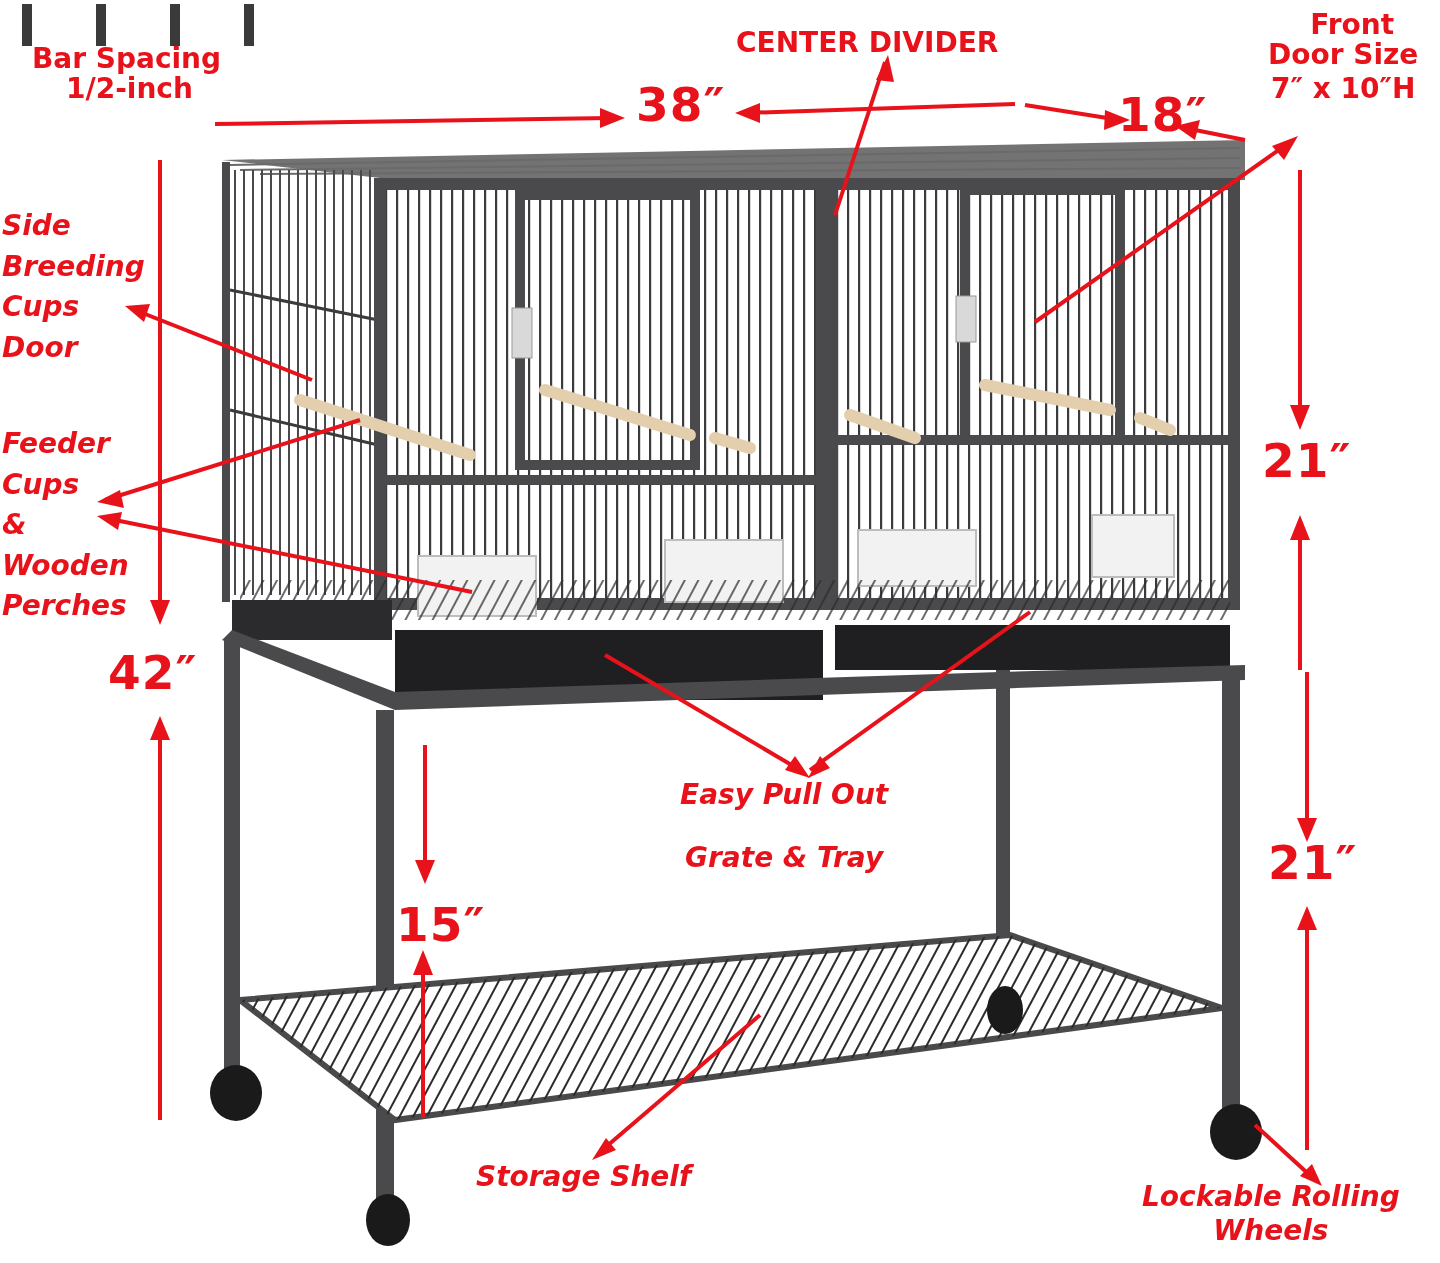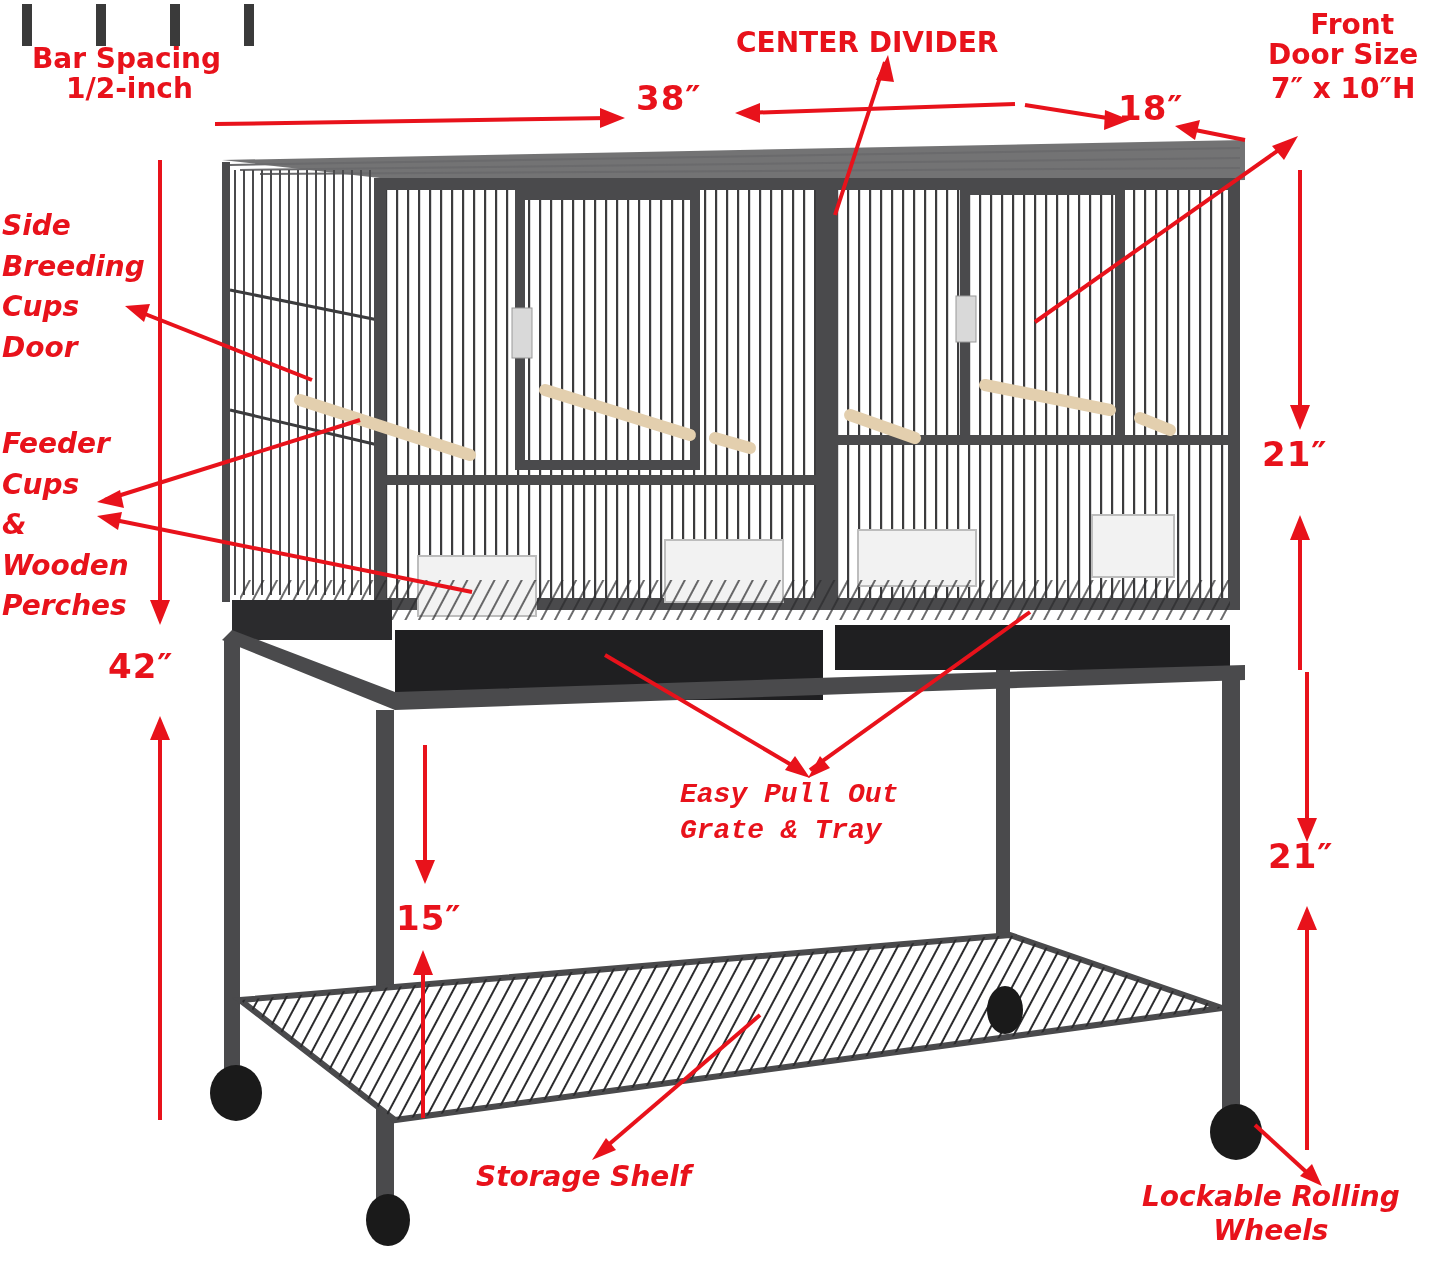--- a/index.html
+++ b/index.html
@@ -1,19 +1,19 @@
 <!DOCTYPE html>
 <html><head>
   <meta charset="utf-8">
   <style>
     html, body { margin: 0; padding: 0; background: #ffffff; }
     body { width: 1440px; height: 1263px; position: relative; overflow: hidden; font-family: "DejaVu Sans", sans-serif; }
     .stage { position: absolute; left: 0; top: 0; width: 1440px; height: 911px; }
     .label { position: absolute; color: #e8121b; font-weight: bold; font-family: "DejaVu Sans", sans-serif; line-height: 1.08; white-space: nowrap; }
-    .big { font-size: 34px; letter-spacing: 1px; }
+    .big { font-size: 47px; letter-spacing: 1px; }
     .sm { font-size: 28px; }
     .italic { font-style: italic; }
     svg { position: absolute; left: 0; top: 0; }
   </style>
 </head>
 <body>
 
 <div class="stage">
 
   <svg width="1440" height="1263" viewBox="0 0 1440 1263">
@@ -191,23 +191,23 @@
   </div>
 
   <div class="label big" style="left:108px; top:648px;">42″</div>
 
   <div class="label big" style="left:1262px; top:436px;">21″</div>
 
   <div class="label big" style="left:1268px; top:838px;">21″</div>
 
   <div class="label big" style="left:396px; top:900px;">15″</div>
 
-  <div class="label sm italic" style="left:680px; top:780px; text-align:left;font-family:Liberation Mono, monospace;">
+  <div class="label sm italic" style="left:680px; top:780px; text-align:center;">
     <div>Easy Pull Out</div>
-    <div style="padding-top:6px;">Grate &amp; Tray</div>
+    <div style="padding-top:6px;margin-top:27px;">Grate &amp; Tray</div>
   </div>
 
   <div class="label sm italic" style="left:476px; top:1162px;">Storage Shelf</div>
 
   <div class="label sm italic" style="left:1142px; top:1182px; text-align:center;">
     <div>Lockable Rolling</div>
     <div style="padding-top:4px;">Wheels</div>
   </div>
 
 </div>

